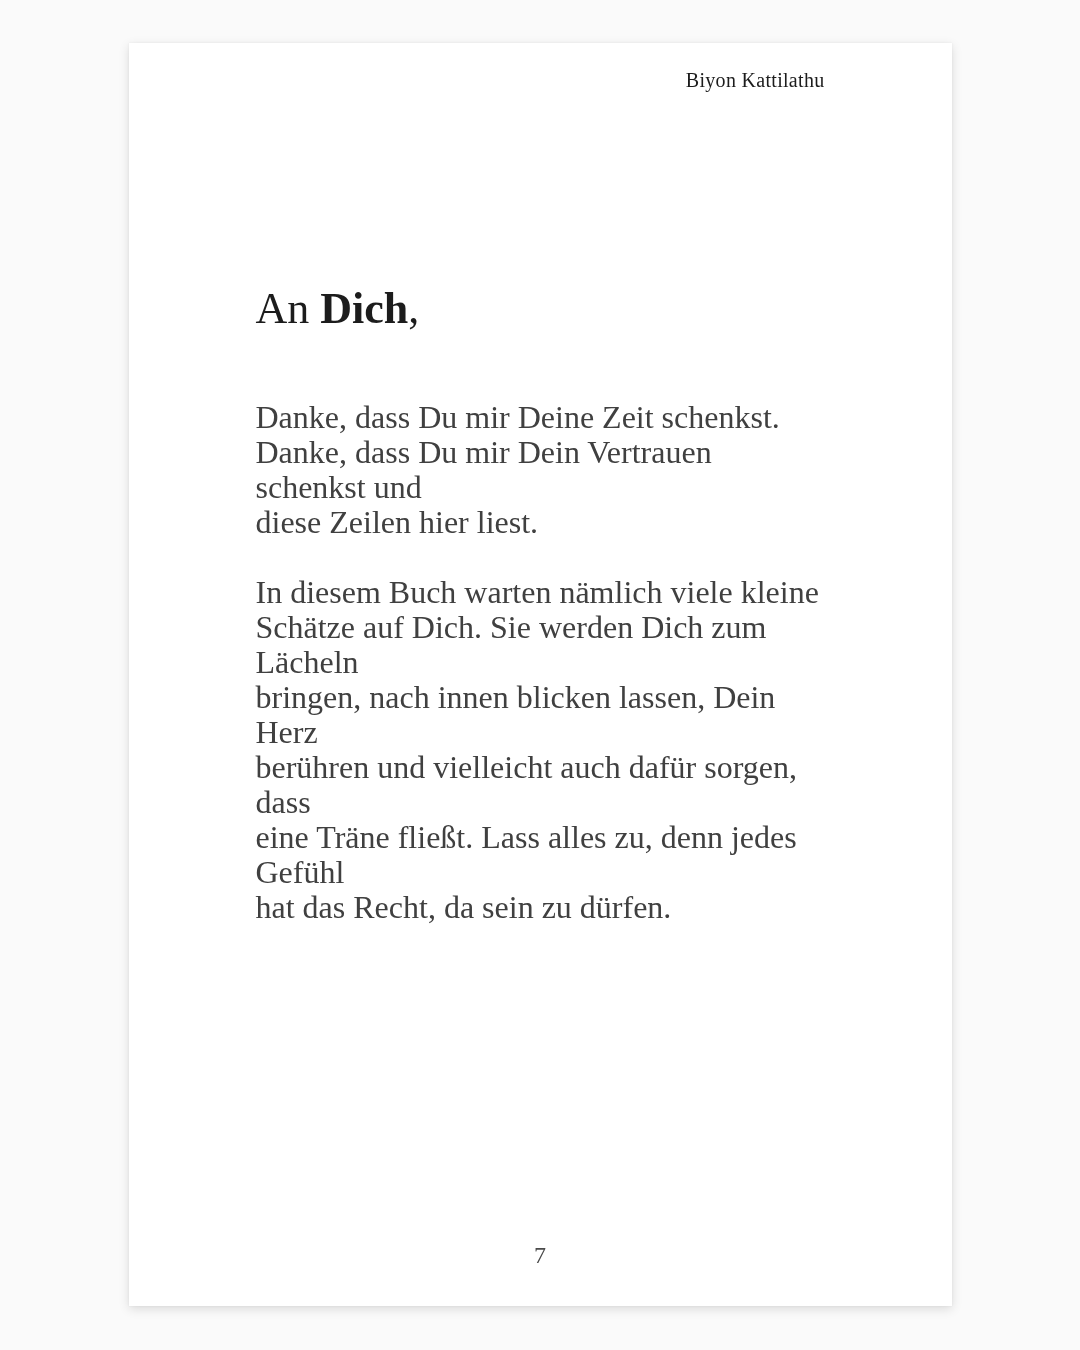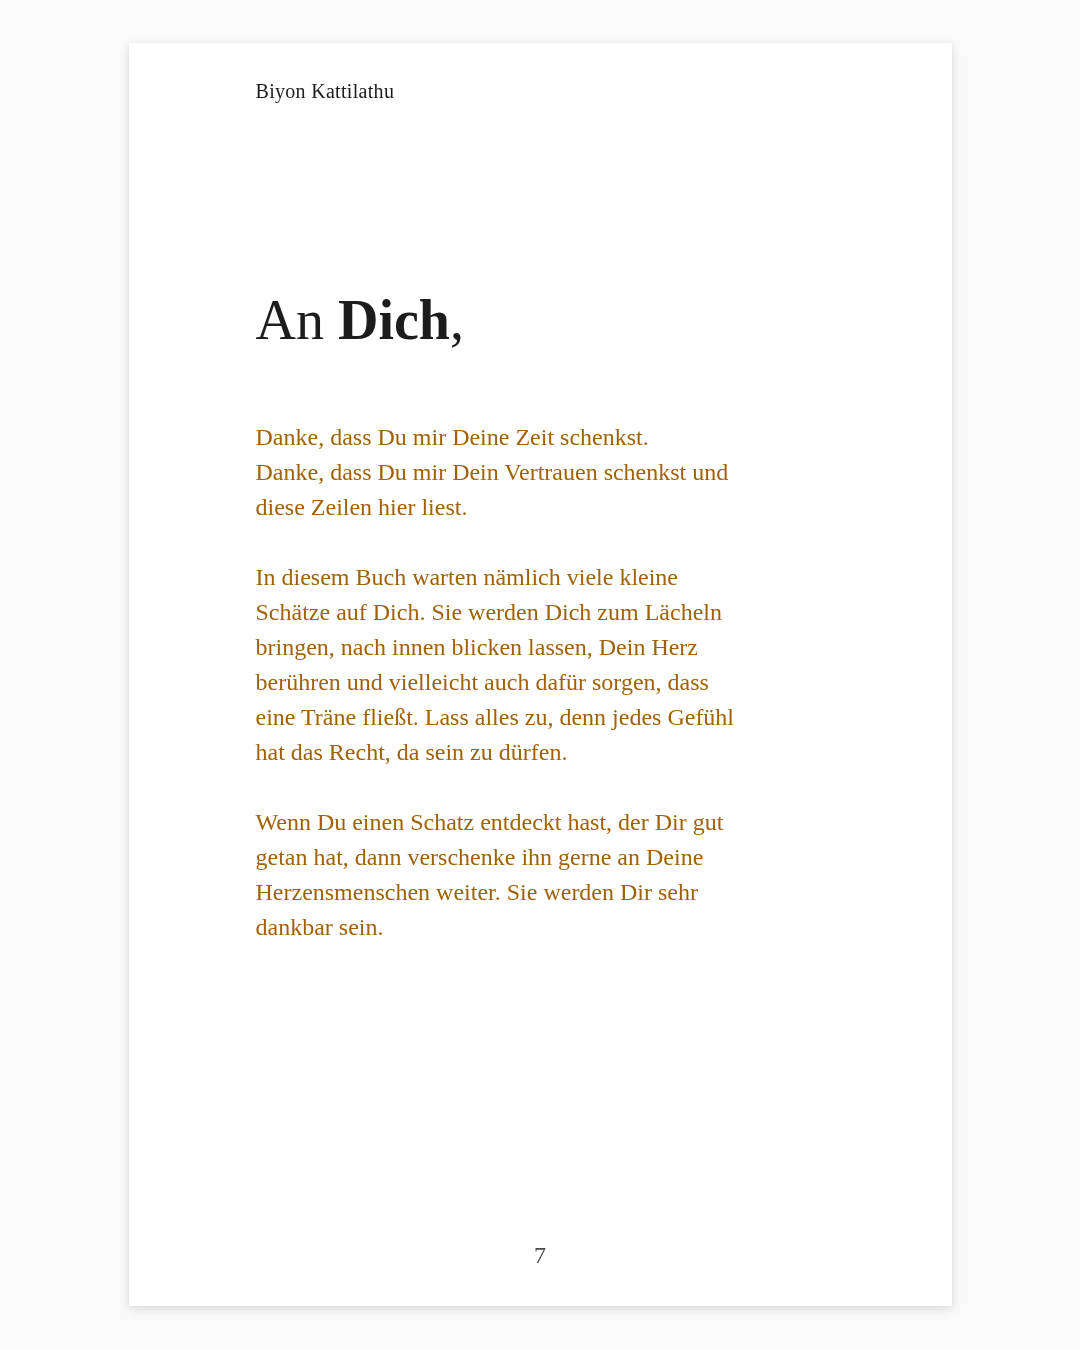--- a/index.html
+++ b/index.html
@@ -19,46 +19,45 @@
     width: 823px;
     height: 1263px;
     margin: 43px auto 0 auto;
     background: #ffffff;
     box-shadow: 0 3px 10px rgba(0,0,0,0.13), 0 0 2px rgba(0,0,0,0.06);
     padding: 24px 127px 22px 127px;
     display: flex;
     flex-direction: column;
   }
   .running-header {
-    text-align: left;
+    text-align: right;
     font-size: 20px;
     line-height: 26px;
     letter-spacing: 0.3px;
     color: #1c1c1c;
-    margin-top: 11px;
   }
   .chapter-title {
     margin-top: 188px;
-    font-size: 56px;
+    font-size: 44px;
     line-height: 56px;
     font-weight: normal;
     color: #1c1c1c;
   }
   .chapter-title .emph {
     font-weight: bold;
   }
   .body-text {
     margin-top: 34px;
   }
   .body-text p {
     margin: 0 0 35px 0;
-    font-size: 24px;
+    font-size: 32px;
     line-height: 35px;
     white-space: pre-line;
-    color: #a16207;
+    color: #404040;
   }
   .page-footer {
     margin-top: auto;
     text-align: center;
     font-size: 24px;
     line-height: 30px;
     padding-bottom: 14px;
     color: #4a4a4a;
   }
 </style>
@@ -74,21 +73,17 @@
   <div class="body-text">
     <p>Danke, dass Du mir Deine Zeit schenkst.
 Danke, dass Du mir Dein Vertrauen schenkst und
 diese Zeilen hier liest.</p>
     <p>In diesem Buch warten nämlich viele kleine
 Schätze auf Dich. Sie werden Dich zum Lächeln
 bringen, nach innen blicken lassen, Dein Herz
 berühren und vielleicht auch dafür sorgen, dass
 eine Träne fließt. Lass alles zu, denn jedes Gefühl
 hat das Recht, da sein zu dürfen.</p>
-    <p>Wenn Du einen Schatz entdeckt hast, der Dir gut
-getan hat, dann verschenke ihn gerne an Deine
-Herzensmenschen weiter. Sie werden Dir sehr
-dankbar sein.</p>
   </div>
 
   <div class="page-footer">7</div>
 
 </div>
 
 </body></html>

